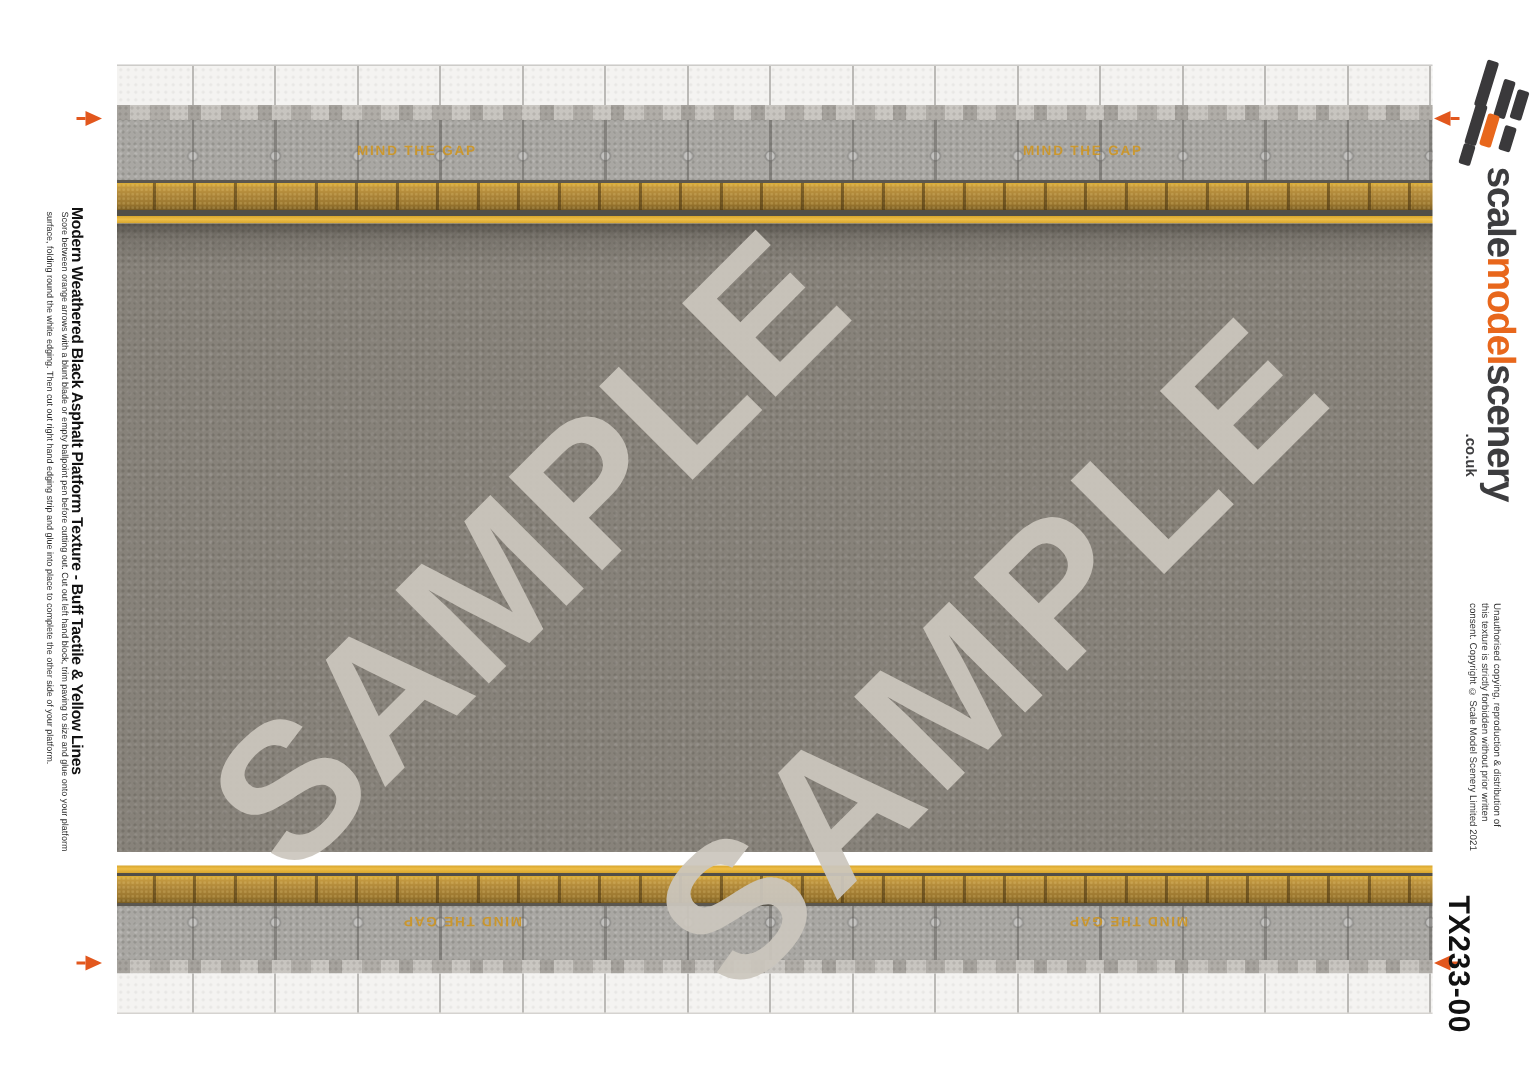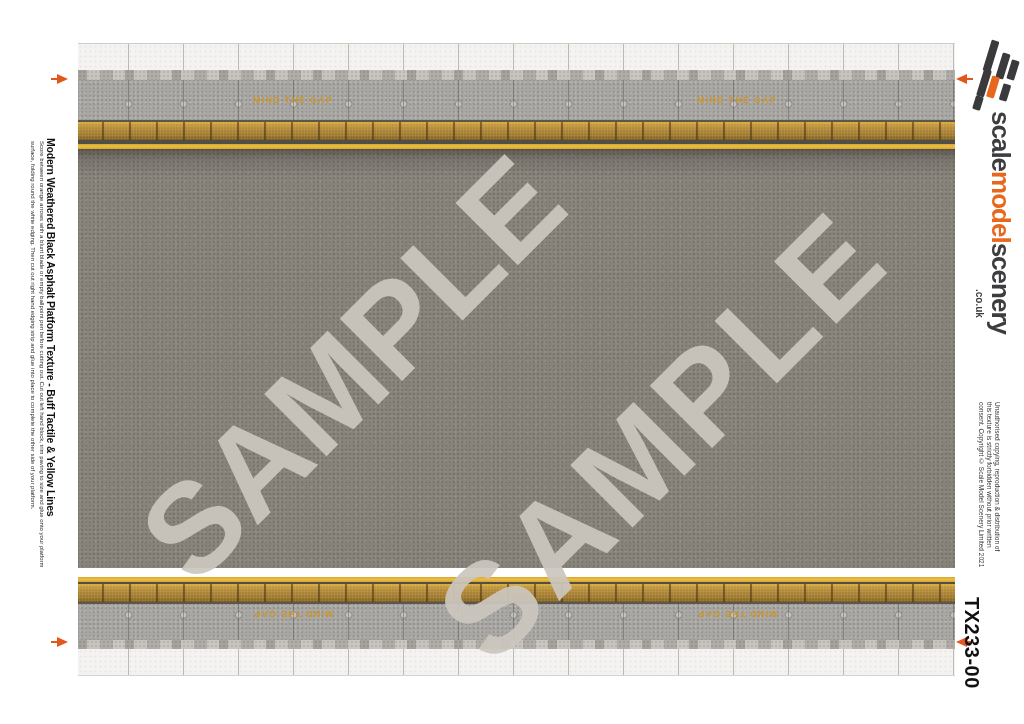--- a/index.html
+++ b/index.html
@@ -57,21 +57,21 @@
     background-image:
       radial-gradient(rgba(255,255,255,.09) .8px, transparent 1.3px),
       radial-gradient(rgba(40,36,30,.16) .8px, transparent 1.3px),
       radial-gradient(rgba(255,255,255,.05) 1px, transparent 1.7px);
     background-size:5px 5px, 4px 4px, 9px 9px;
     background-position:0 0, 2px 3px, 4px 1px; }
   .asphalt::before { content:""; position:absolute; left:0; top:0; width:100%; height:28px;
     background:linear-gradient(180deg, rgba(38,35,30,.45), rgba(38,35,30,.15) 10px, rgba(38,35,30,0) 28px); }
 
   
-  .mtg { position:absolute; width:110px; text-align:center; font-size:9px; font-weight:bold;
+  .mtg { position:absolute; width:110px; text-align:left; font-size:9px; font-weight:bold;
          letter-spacing:1.2px; color:#cf951f; opacity:.88; white-space:nowrap; }
   .mtg.flip { transform:rotate(180deg); }
 
   
   .sample { position:absolute; font-weight:bold; font-size:128px; color:#ccc7be; opacity:.93;
             white-space:nowrap; transform:translate(-50%,-50%) rotate(-45deg); z-index:5; }
   .sample.s2 { letter-spacing:6px; }
 
   
   .tri { position:absolute; width:0; height:0; border-top:5px solid transparent; border-bottom:5px solid transparent; }

